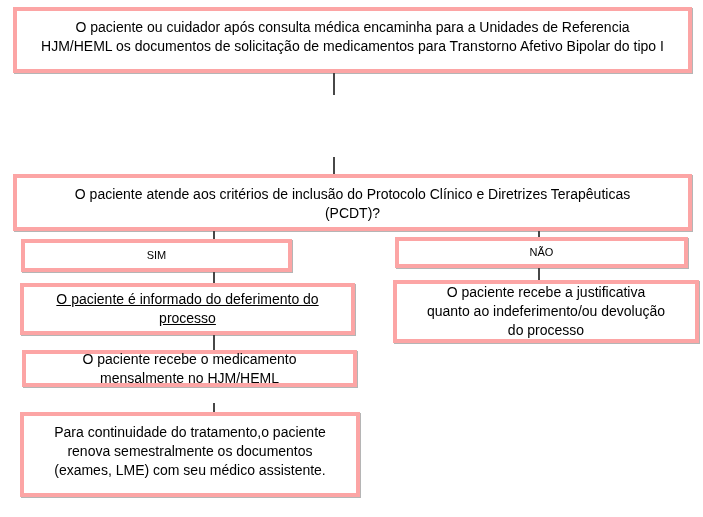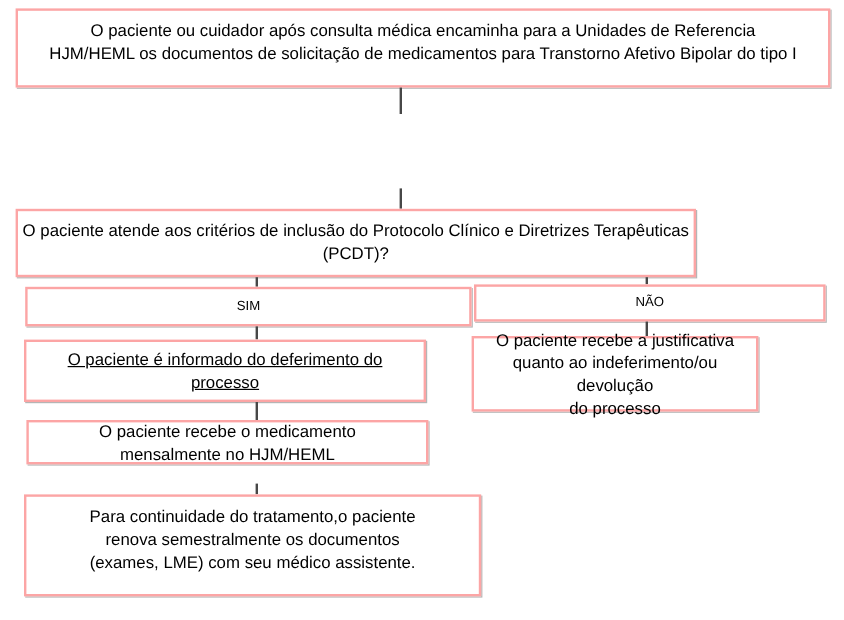--- a/index.html
+++ b/index.html
@@ -11,21 +11,21 @@
     position: relative;
     width: 703px;
     height: 517px;
     background: #ffffff;
     font-family: "Liberation Sans", sans-serif;
     color: #000000;
   }
   .box {
     position: absolute;
     box-sizing: border-box;
-    border: 2px solid #fca5a5;
+    border: 4px solid #fca5a5;
     background: #ffffff;
     display: flex;
     justify-content: center;
     text-align: center;
     font-size: 14px;
     line-height: 19px;
     white-space: pre-line;
     box-shadow: 1px 1px 0 #b5b5b5;
   }
   .box.top-align { align-items: flex-start; padding-top: 7px; }
@@ -35,27 +35,27 @@
     line-height: 13px;
   }
   .connector {
     position: absolute;
     width: 2px;
     background: #474747;
   }
   
   .n-step1   { left: 13px;  top: 7px;   width: 679px; height: 66px; }
   .n-step2   { left: 14px;  top: 95px;  width: 678px; height: 62px; }
-  .n-decision{ left: 13px;  top: 174px; width: 567px; height: 57px; }
-  .n-sim     { left: 21px;  top: 239px; width: 372px; height: 33px; }
+  .n-decision{ left: 13px;  top: 174px; width: 679px; height: 57px; }
+  .n-sim     { left: 21px;  top: 239px; width: 271px; height: 33px; }
   .n-nao     { left: 395px; top: 237px; width: 293px; height: 31px; }
   .n-defer   { left: 20px;  top: 283px; width: 335px; height: 52px; text-decoration: underline; }
   .n-medic   { left: 22px;  top: 350px; width: 335px; height: 37px; }
-  .n-renew   { left: 20px;  top: 412px; width: 381px; height: 85px; }
-  .n-reject  { left: 393px; top: 280px; width: 239px; height: 63px; }
+  .n-renew   { left: 20px;  top: 412px; width: 340px; height: 85px; }
+  .n-reject  { left: 393px; top: 280px; width: 306px; height: 63px; }
   
   .c1 { left: 333px; top: 73px;  height: 22px; }
   .c2 { left: 333px; top: 157px; height: 17px; }
   .c3 { left: 213px; top: 231px; height: 8px;  }
   .c4 { left: 538px; top: 231px; height: 6px;  }
   .c5 { left: 213px; top: 272px; height: 11px; }
   .c6 { left: 213px; top: 335px; height: 15px; }
   .c7 { left: 213px; top: 403px; height: 9px;  }
   .c8 { left: 538px; top: 268px; height: 12px; }
 </style>

